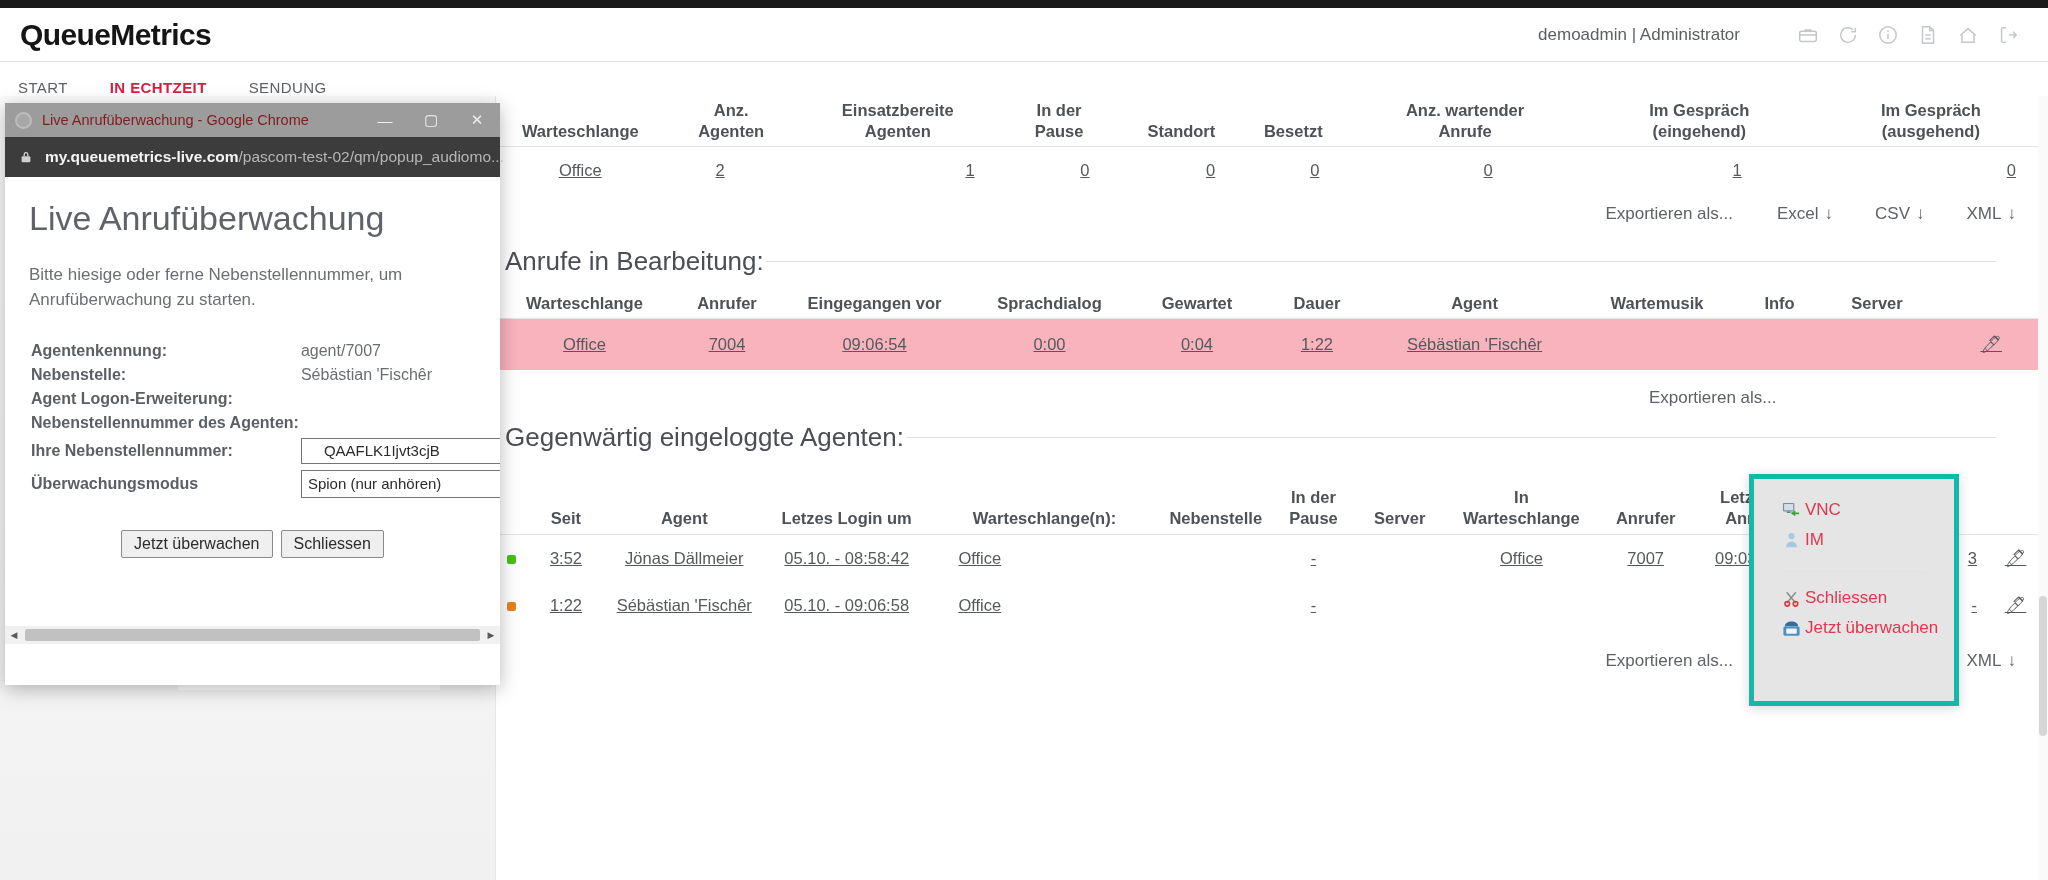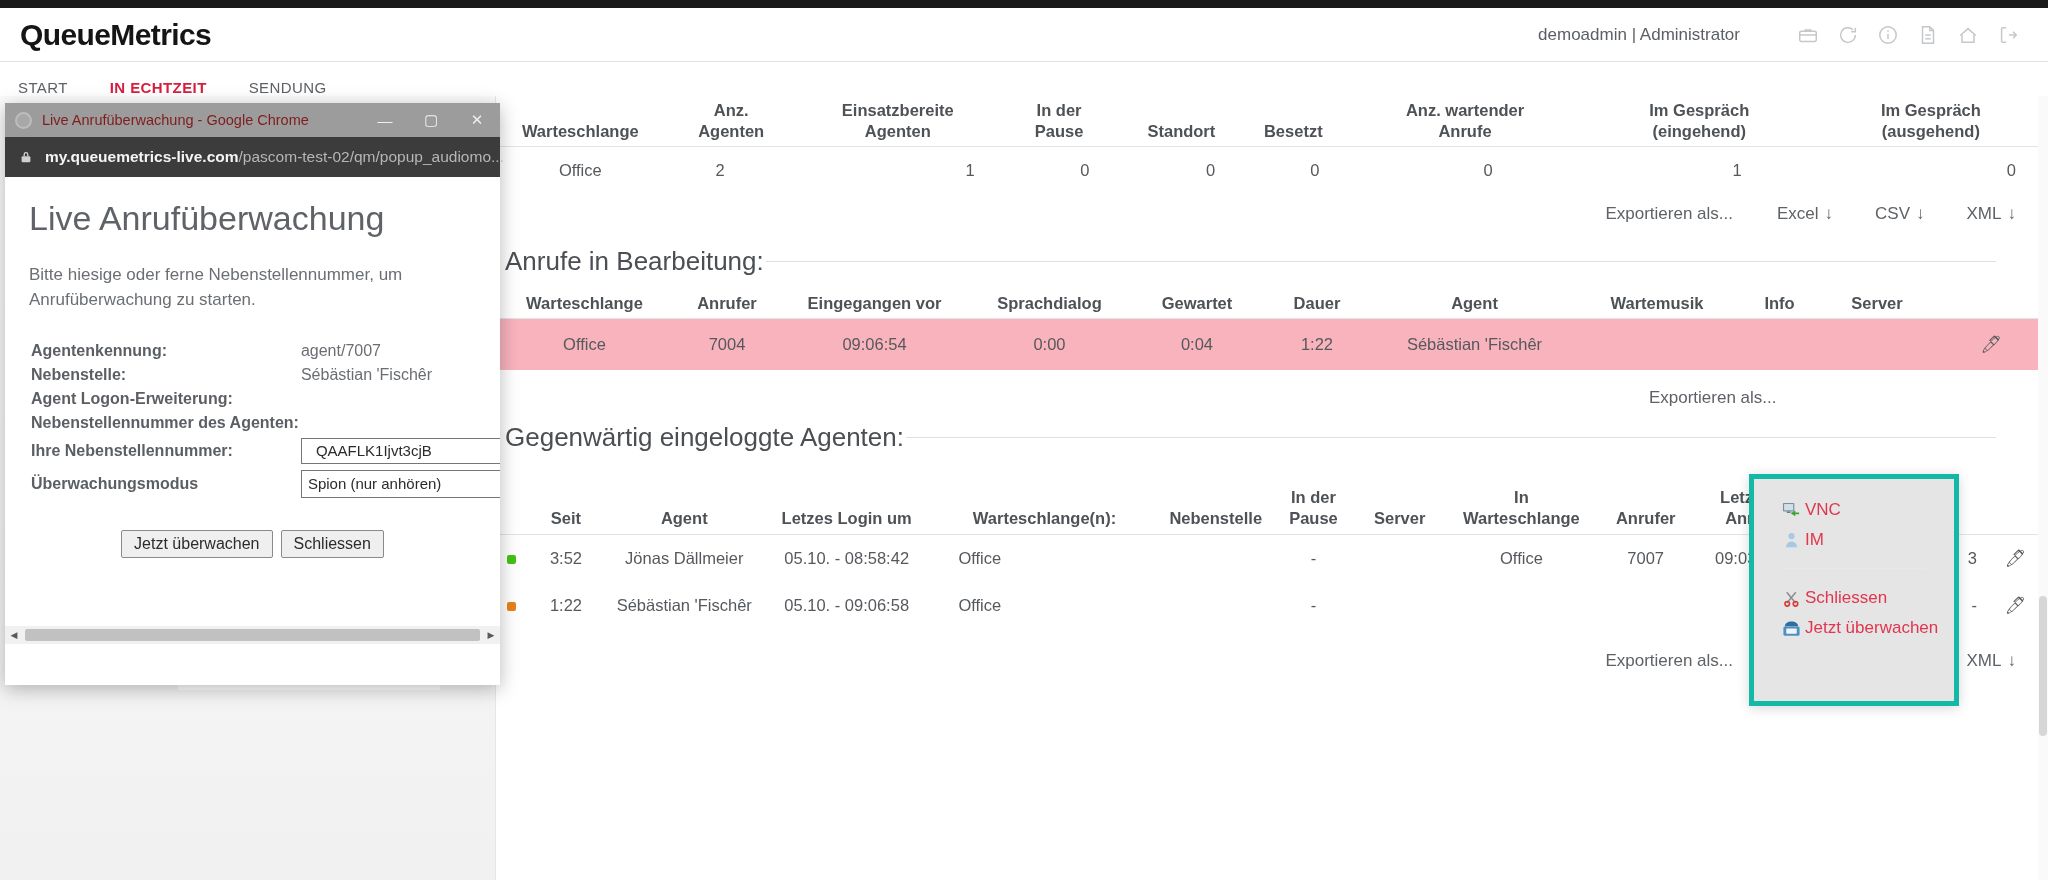--- a/index.html
+++ b/index.html
@@ -88,21 +88,21 @@
 
   
   table.qm { border-collapse: collapse; }
   .qm th {
     font-size: 16.5px; color: #4e5256; font-weight: bold;
     padding: 4px 10px; vertical-align: bottom; text-align: center;
     line-height: 1.28;
   }
   .qm td {
     font-size: 16.5px; color: #55595d; font-weight: normal;
-    padding: 14px 10px; text-align: center; white-space: nowrap;
+    padding: 14px 10px; text-align: center; white-space: nowrap; text-decoration: underline;
   }
   .qm thead tr.hdrline th { border-bottom: 1px solid #e3e3e3; }
   .tbl1 { width: 1551px; }
 
   
   .exportrow {
     display: flex; align-items: center; justify-content: flex-end;
     font-size: 17px; color: #5e6266; gap: 0;
   }
   .exportrow .lbl { margin-right: 44px; }
@@ -168,21 +168,21 @@
   .cw-url .rest { color: #b6b6b6; }
   .cw-body { background:#fff; height: 467px; position: relative; padding: 22px 24px 0 24px; overflow:hidden;}
   .cw-h1 { font-size: 34px; color: #5f6368; font-weight: normal; margin-bottom: 24px;}
   .cw-p { font-size: 17px; color: #6b6f73; line-height: 1.48; margin-bottom: 26px; }
   .cw-form { width: 100%; }
   .cw-form td { padding: 2px 0; vertical-align: middle;}
   .cw-flabel { font-size: 16px; color: #5b5f63; font-weight: bold; white-space:nowrap; padding-right: 20px;}
   .cw-fval { font-size: 16px; color: #6a6e72; white-space: nowrap;}
   .cw-input {
     width: 258px; height: 26px; border: 1px solid #767676; background:#fff;
-    font-size: 15px; color: #2b2b2b; padding: 0 14px; line-height: 24px;
+    font-size: 15px; color: #2b2b2b; padding: 0 22px; line-height: 24px;
     font-family: "Liberation Sans", sans-serif;
   }
   .cw-select {
     width: 258px; height: 28px; border: 1px solid #767676; background:#fff;
     font-size: 15px; color: #2b2b2b; padding: 0 6px; line-height: 26px;
     font-family: "Liberation Sans", sans-serif; position: relative; overflow:hidden;
   }
   .cw-btnrow { display:flex; gap: 8px; justify-content: center; margin-top: 28px; }
   .cw-button {
     border: 1px solid #8a8a8a; background: #efefef; color: #2b2b2b;

